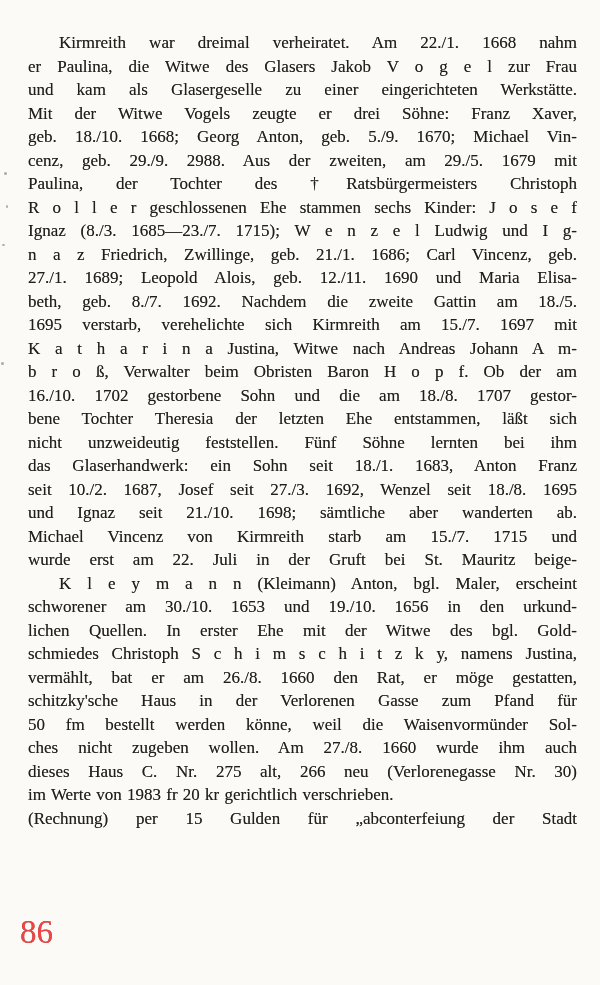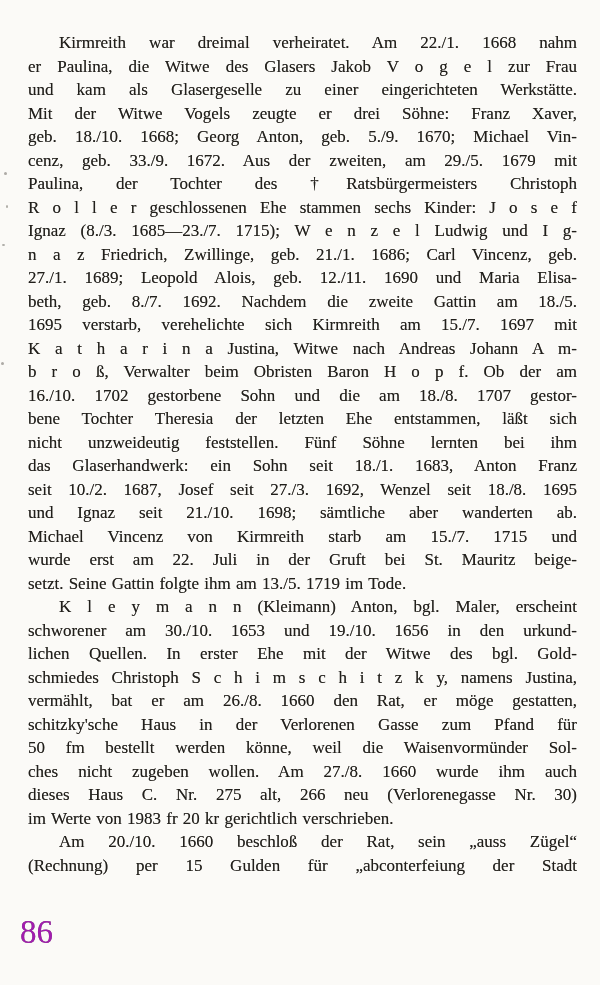--- a/index.html
+++ b/index.html
@@ -33,21 +33,21 @@
   .line.ragged { text-align: left; }
   .line.ragged::after { content: none; }
   .line.indent { text-indent: 31px; }
   .page-number {
     position: absolute;
     left: 20px;
     top: 913px;
     font-family: "Liberation Serif", "DejaVu Serif", serif;
     font-size: 33px;
     line-height: 38px;
-    color: #a21caf;
+    color: #ef4444;
     text-shadow: 0 0 0.5px rgba(25,22,18,0.6);
   }
   .speck {
     position: absolute;
     background: #6d6a63;
     border-radius: 50%;
     opacity: 0.55;
   }
   .speck.s1 { left: 4px;  top: 172px; width: 3px; height: 3px; }
   .speck.s2 { left: 6px;  top: 205px; width: 2px; height: 3px; }
@@ -58,54 +58,52 @@
 <body>
 
 <div class="page">
   <div class="text-block" id="text-block">
       <div>
         <div class="line indent">Kirmreith war dreimal verheiratet. Am 22./1. 1668 nahm</div>
         <div class="line">er Paulina, die Witwe des Glasers Jakob V o g e l zur Frau</div>
         <div class="line">und kam als Glasergeselle zu einer eingerichteten Werkstätte.</div>
         <div class="line">Mit der Witwe Vogels zeugte er drei Söhne: Franz Xaver,</div>
         <div class="line">geb. 18./10. 1668; Georg Anton, geb. 5./9. 1670; Michael Vin-</div>
-        <div class="line">cenz, geb. 33./9. 1672. Aus der zweiten, am 29./5. 1679 mit</div>
+        <div class="line">cenz, geb. 29./9. 2988. Aus der zweiten, am 29./5. 1679 mit</div>
         <div class="line">Paulina, der Tochter des †Ratsbürgermeisters Christoph</div>
         <div class="line">R o l l e r geschlossenen Ehe stammen sechs Kinder: J o s e f</div>
         <div class="line">Ignaz (8./3. 1685—23./7. 1715); W e n z e l Ludwig und I g-</div>
         <div class="line">n a z Friedrich, Zwillinge, geb. 21./1. 1686; Carl Vincenz, geb.</div>
         <div class="line">27./1. 1689; Leopold Alois, geb. 12./11. 1690 und Maria Elisa-</div>
         <div class="line">beth, geb. 8./7. 1692. Nachdem die zweite Gattin am 18./5.</div>
         <div class="line">1695 verstarb, verehelichte sich Kirmreith am 15./7. 1697 mit</div>
         <div class="line">K a t h a r i n a Justina, Witwe nach Andreas Johann A m-</div>
         <div class="line">b r o ß, Verwalter beim Obristen Baron H o p f. Ob der am</div>
         <div class="line">16./10. 1702 gestorbene Sohn und die am 18./8. 1707 gestor-</div>
         <div class="line">bene Tochter Theresia der letzten Ehe entstammen, läßt sich</div>
         <div class="line">nicht unzweideutig feststellen. Fünf Söhne lernten bei ihm</div>
         <div class="line">das Glaserhandwerk: ein Sohn seit 18./1. 1683, Anton Franz</div>
         <div class="line">seit 10./2. 1687, Josef seit 27./3. 1692, Wenzel seit 18./8. 1695</div>
         <div class="line">und Ignaz seit 21./10. 1698; sämtliche aber wanderten ab.</div>
         <div class="line">Michael Vincenz von Kirmreith starb am 15./7. 1715 und</div>
         <div class="line">wurde erst am 22. Juli in der Gruft bei St. Mauritz beige-</div>
-        <div class="line ragged">setzt. Seine Gattin folgte ihm am 13./5. 1719 im Tode.</div>
       </div>
       <div>
         <div class="line indent">K l e y m a n n (Kleimann) Anton, bgl. Maler, erscheint</div>
         <div class="line">schworener am 30./10. 1653 und 19./10. 1656 in den urkund-</div>
         <div class="line">lichen Quellen. In erster Ehe mit der Witwe des bgl. Gold-</div>
         <div class="line">schmiedes Christoph S c h i m s c h i t z k y, namens Justina,</div>
         <div class="line">vermählt, bat er am 26./8. 1660 den Rat, er möge gestatten,</div>
         <div class="line">schitzky'sche Haus in der Verlorenen Gasse zum Pfand für</div>
         <div class="line">50 fm bestellt werden könne, weil die Waisenvormünder Sol-</div>
         <div class="line">ches nicht zugeben wollen. Am 27./8. 1660 wurde ihm auch</div>
         <div class="line">dieses Haus C. Nr. 275 alt, 266 neu (Verlorenegasse Nr. 30)</div>
         <div class="line ragged">im Werte von 1983 fr 20 kr gerichtlich verschrieben.</div>
       </div>
       <div>
-        <div class="line indent">Am 20./10. 1660 beschloß der Rat, sein „auss Zügel“</div>
         <div class="line">(Rechnung) per 15 Gulden für „abconterfeiung der Stadt</div>
       </div>
     </div>
   <div class="page-number">86</div>
   <div class="speck s1"></div>
   <div class="speck s2"></div>
   <div class="speck s3"></div>
   <div class="speck s4"></div>
 </div>
 

